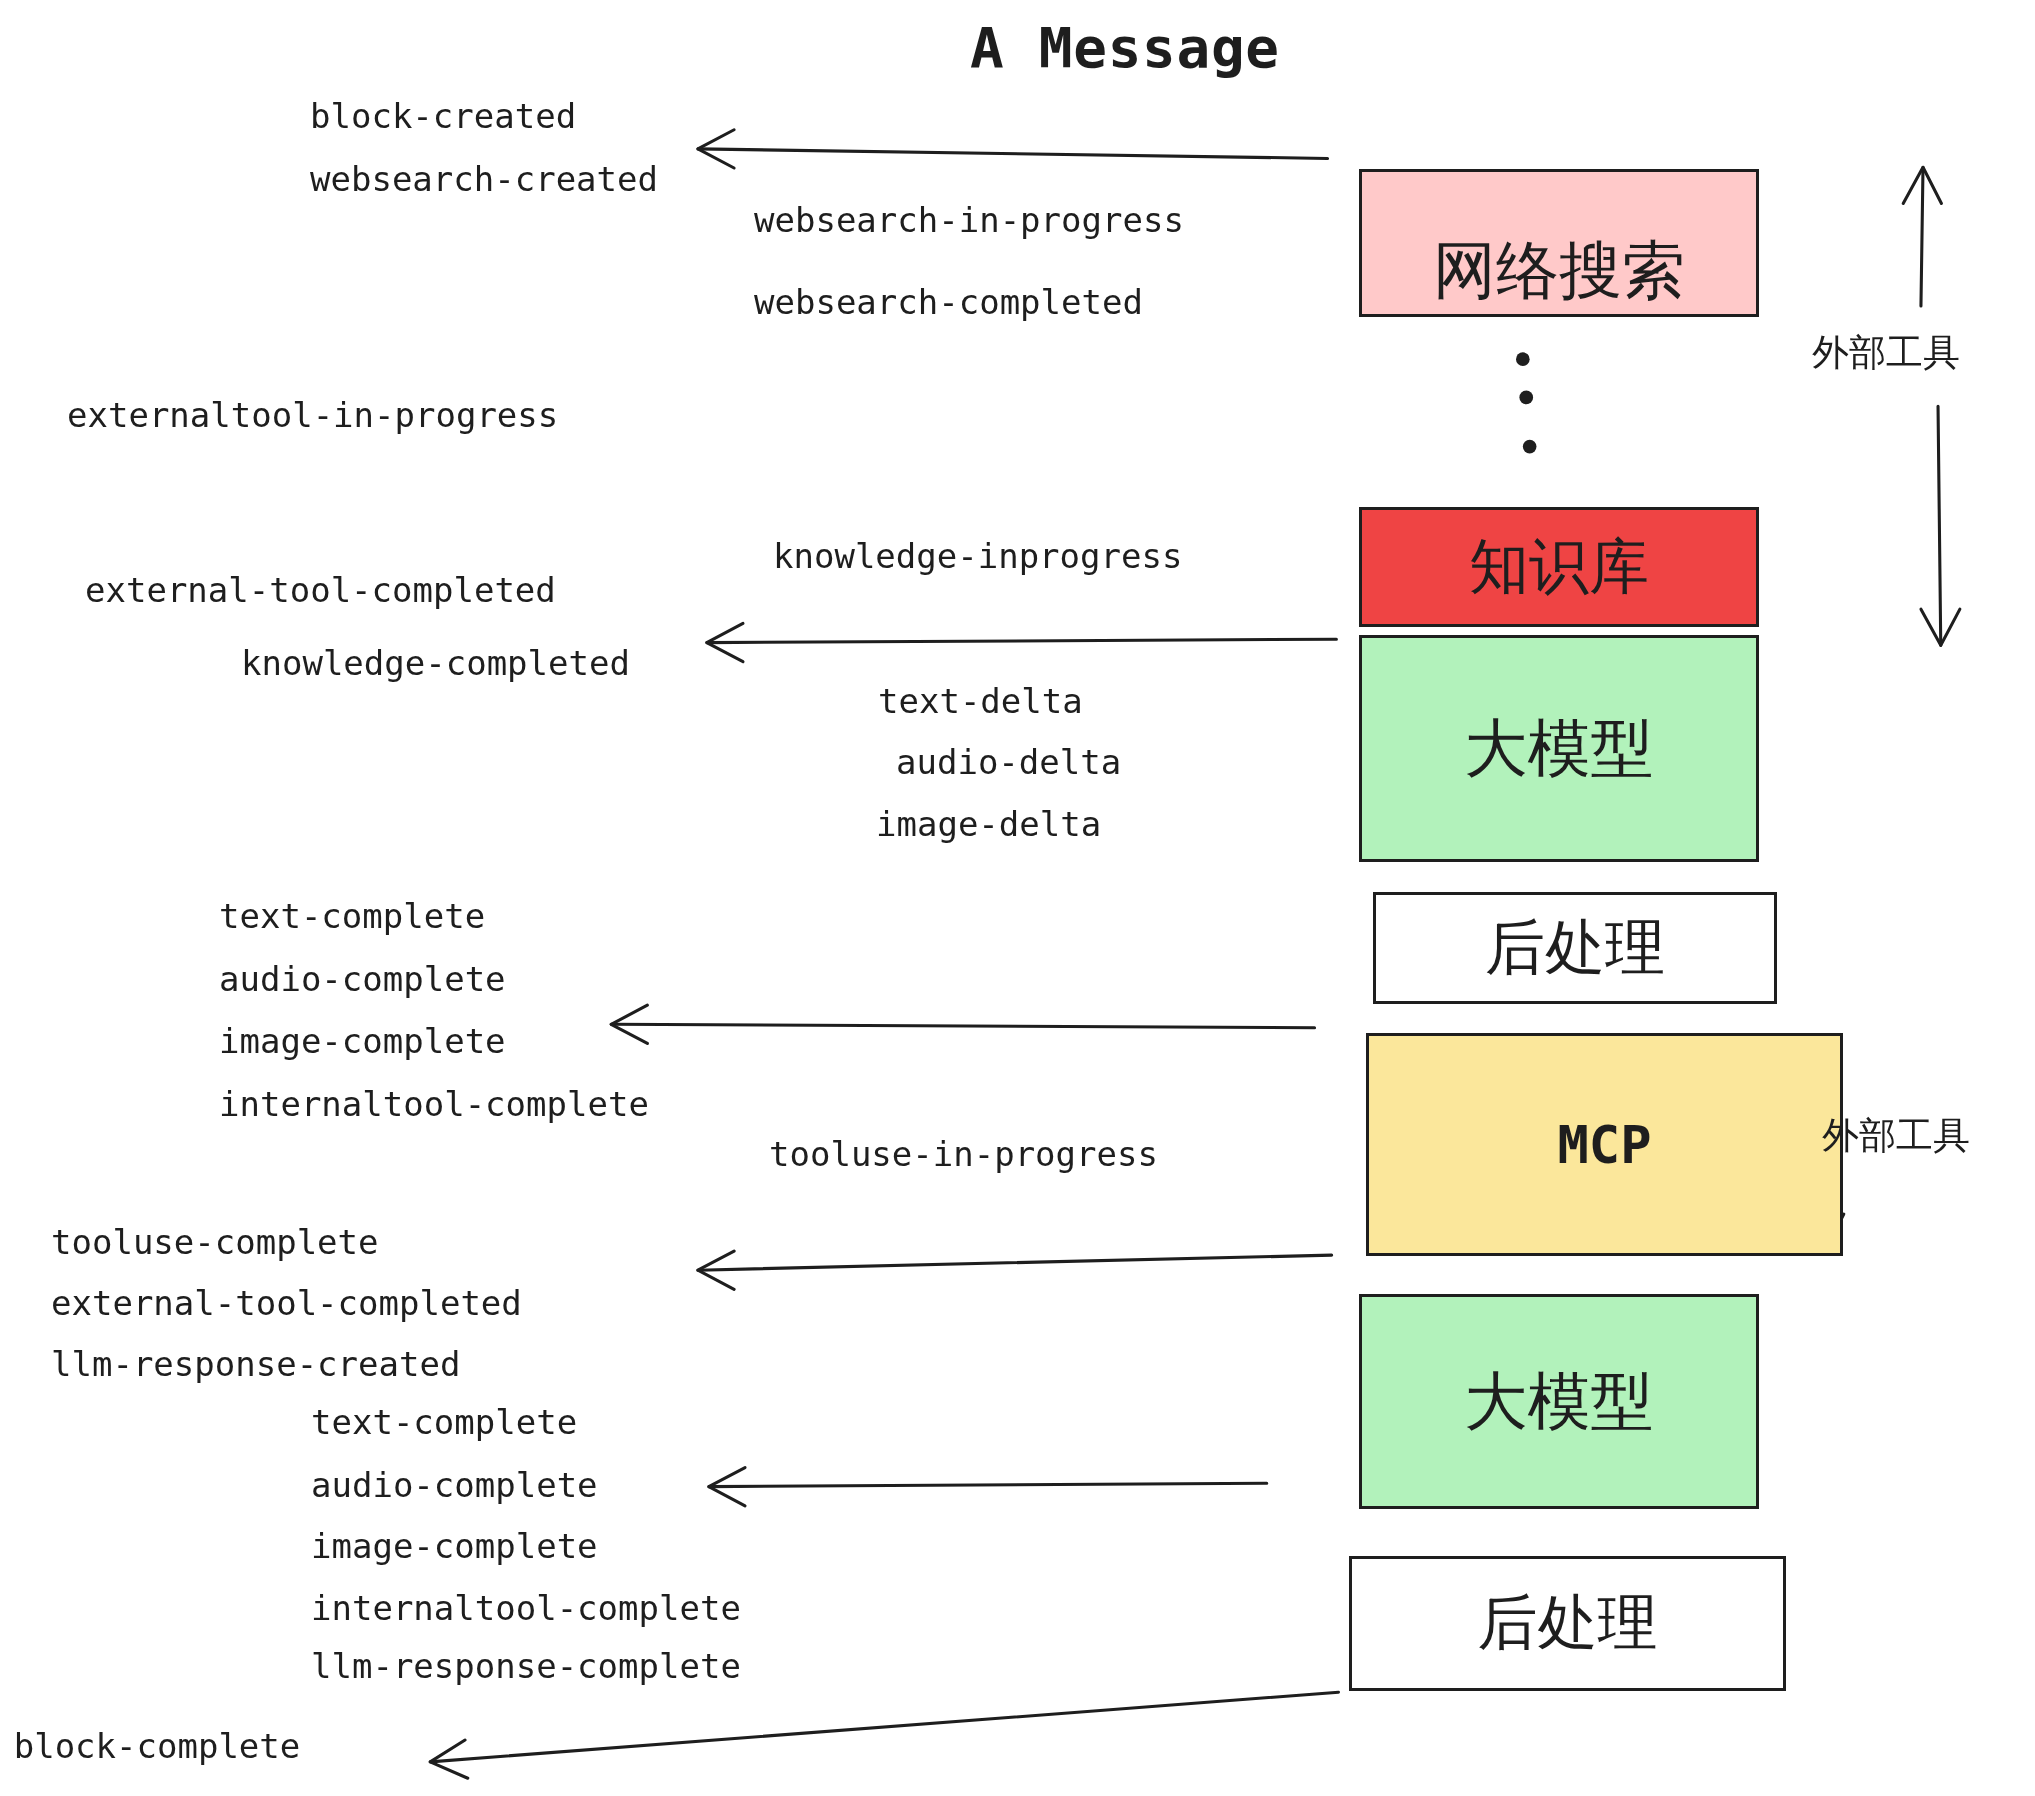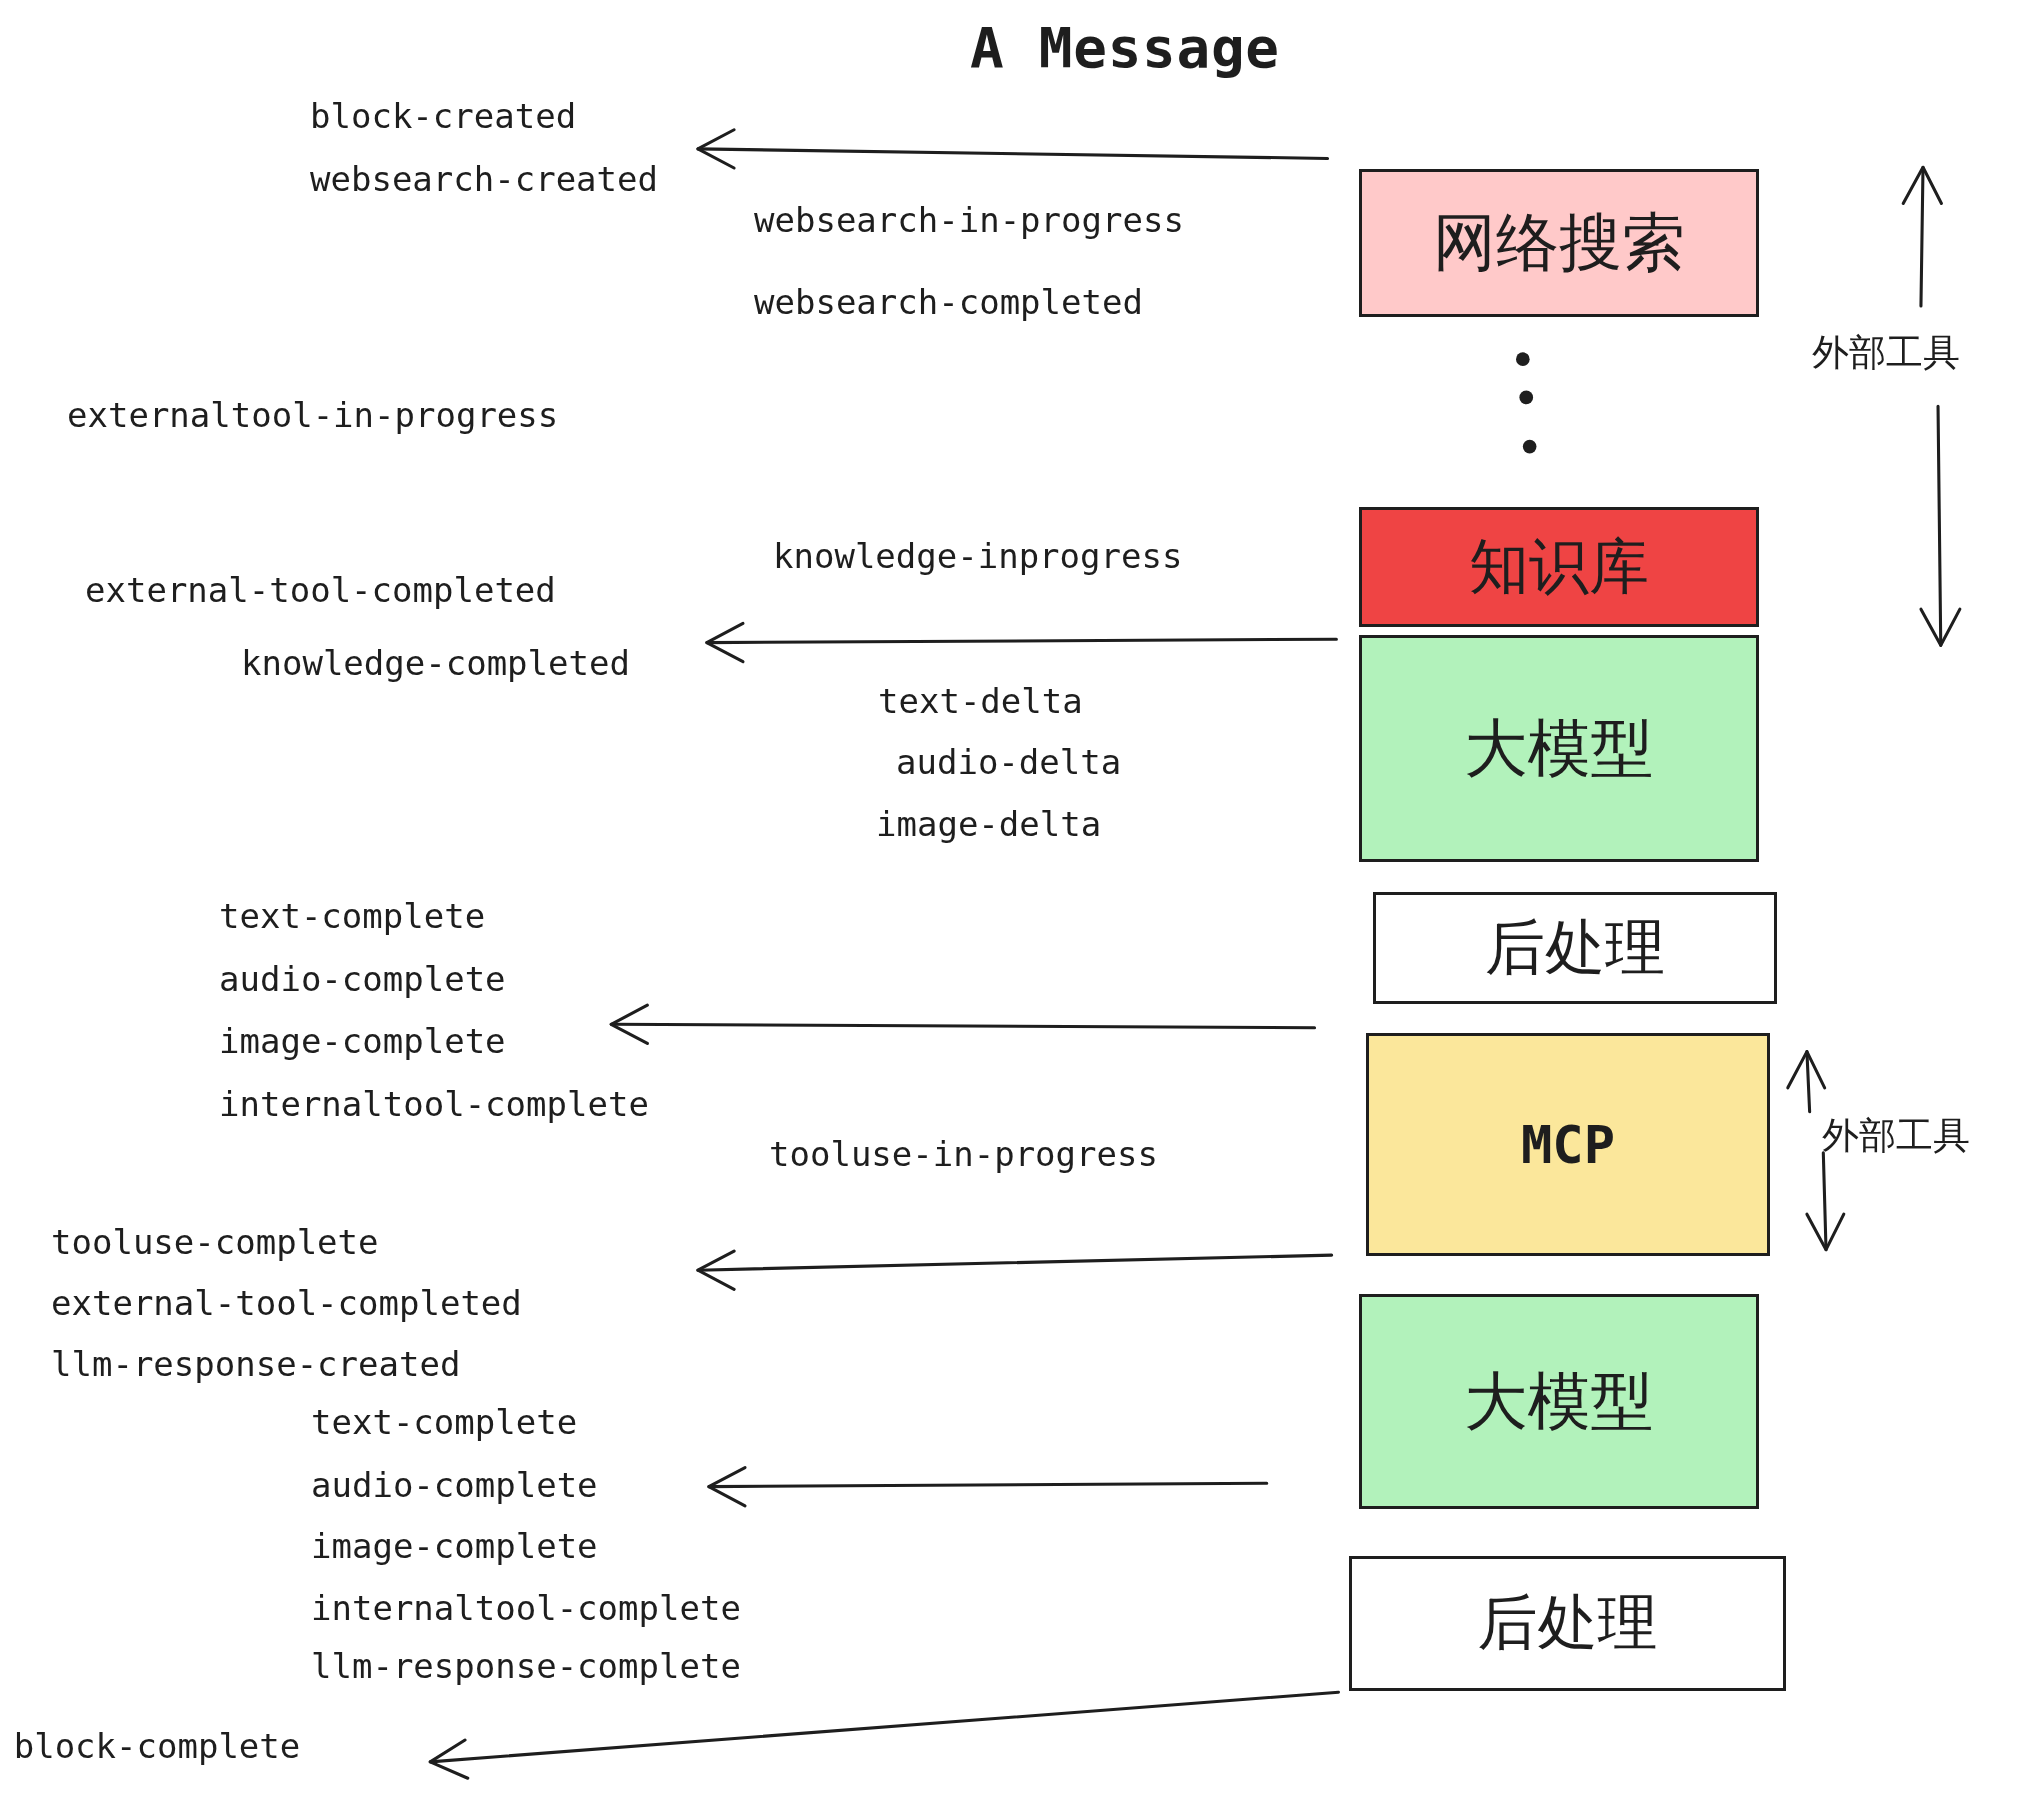--- a/index.html
+++ b/index.html
@@ -13,21 +13,21 @@
   .box{position:absolute;border:3.4px solid #1e1e1e;display:flex;align-items:center;justify-content:center;
        box-sizing:border-box;font-family:"DejaVu Sans", sans-serif;font-size:63px;font-weight:500;}
   .box.small-label{font-size:60px;}
   .box.mcp-box{font-family:"DejaVu Sans Mono", monospace;font-size:52px;font-weight:bold;}
   .side-label{position:absolute;font-family:"DejaVu Sans", sans-serif;font-size:37px;font-weight:400;
               white-space:nowrap;}
   .b-websearch{left:1359px;top:169px;width:400px;height:148px;}
   .b-knowledge{left:1359px;top:507px;width:400px;height:120px;}
   .b-llm1{left:1359px;top:635px;width:400px;height:227px;}
   .b-post1{left:1373px;top:892px;width:404px;height:112px;}
-  .b-mcp{left:1366px;top:1033px;width:404px;height:223px;}
+  .b-mcp{left:1366px;top:1033px;width:477px;height:223px;}
   .b-llm2{left:1359px;top:1294px;width:400px;height:215px;}
   .b-post2{left:1349px;top:1556px;width:437px;height:135px;}
   .sl-1{left:1812px;top:328px;}
   .sl-2{left:1822px;top:1111px;}
 </style>
 </head>
 <body>
 
 <div class="canvas">
 
@@ -74,21 +74,21 @@
     </g>
     <g>
       <circle cx="2230" cy="526" r="10"></circle>
         <circle cx="2235" cy="582" r="10"></circle>
         <circle cx="2240" cy="654" r="10"></circle>
     </g>
   </svg>
 
   <div class="title">A Message</div>
 
-  <div class="box b-websearch" style="background: rgb(255, 201, 201);">
+  <div class="box b-websearch" style="background: rgb(255, 201, 201); align-items: flex-end;">
     <span>网络搜索</span>
   </div>
   <div class="box small-label b-knowledge" style="background: #ef4444;">
     <span>知识库</span>
   </div>
   <div class="box b-llm1" style="background: rgb(178, 242, 187);">
     <span>大模型</span>
   </div>
   <div class="box small-label b-post1" style="background: rgb(255, 255, 255);">
     <span>后处理</span>

